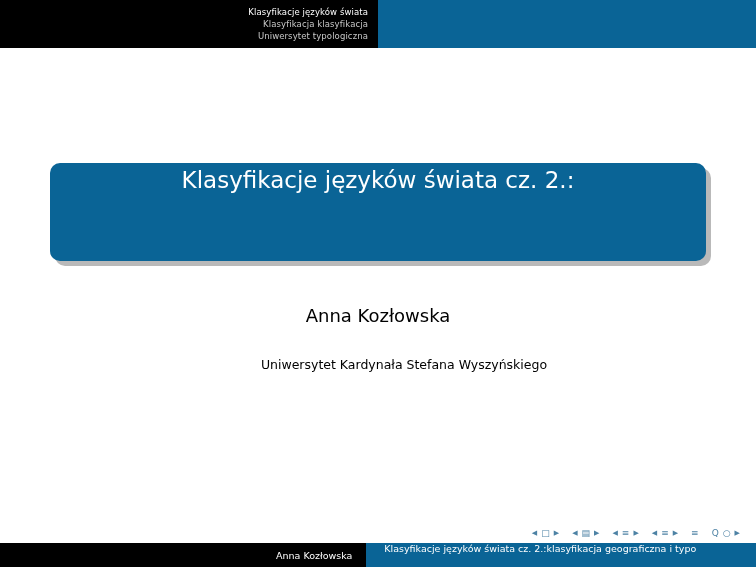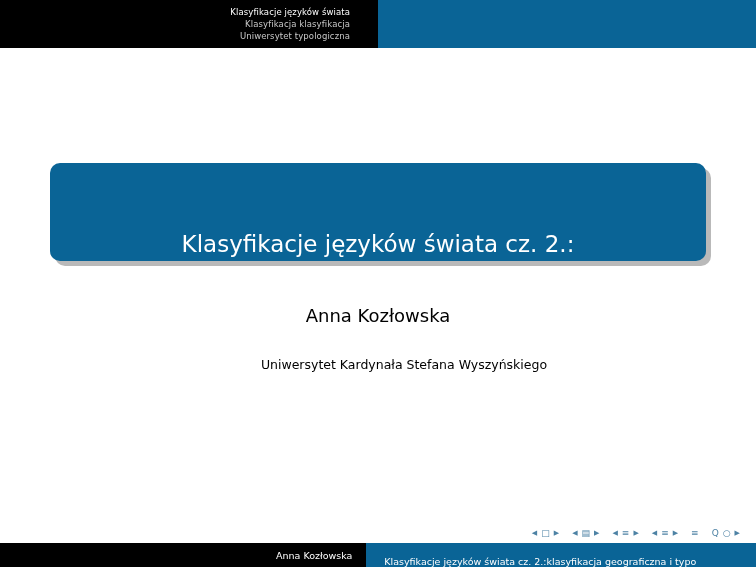--- a/index.html
+++ b/index.html
@@ -25,21 +25,21 @@
     display: flex;
   }
   .header-left {
     width: 378px;
     height: 48px;
     background: #000000;
     display: flex;
     flex-direction: column;
     align-items: flex-end;
     justify-content: center;
-    padding-right: 28px;
+    padding-right: 10px;
     box-sizing: border-box;
     text-align: right;
   }
   .header-right {
     width: 378px;
     height: 48px;
     background: #0a6496;
   }
   .header-item {
     color: #c8c8c8;
@@ -73,21 +73,21 @@
     position: absolute;
     top: 0;
     left: 0;
     width: 656px;
     height: 98px;
     background: #0a6496;
     border-radius: 10px;
     display: flex;
     flex-direction: column;
     align-items: center;
-    justify-content: flex-end;
+    justify-content: space-between;
   }
   .title-line {
     color: #ffffff;
     font-size: 23px;
     line-height: 34px;
     text-align: center;
     white-space: nowrap;
   }
 
   
@@ -152,21 +152,21 @@
     align-items: center;
     justify-content: flex-end;
     padding-right: 14px;
     box-sizing: border-box;
   }
   .footer-right {
     width: 402px;
     height: 24px;
     background: #0a6496;
     display: flex;
-    align-items: flex-end;
+    align-items: flex-start;
     padding-left: 18px;
     box-sizing: border-box;
     overflow: hidden;
   }
   .footer-text {
     color: #ffffff;
     font-size: 9.5px;
     white-space: nowrap;
   }
 </style>

